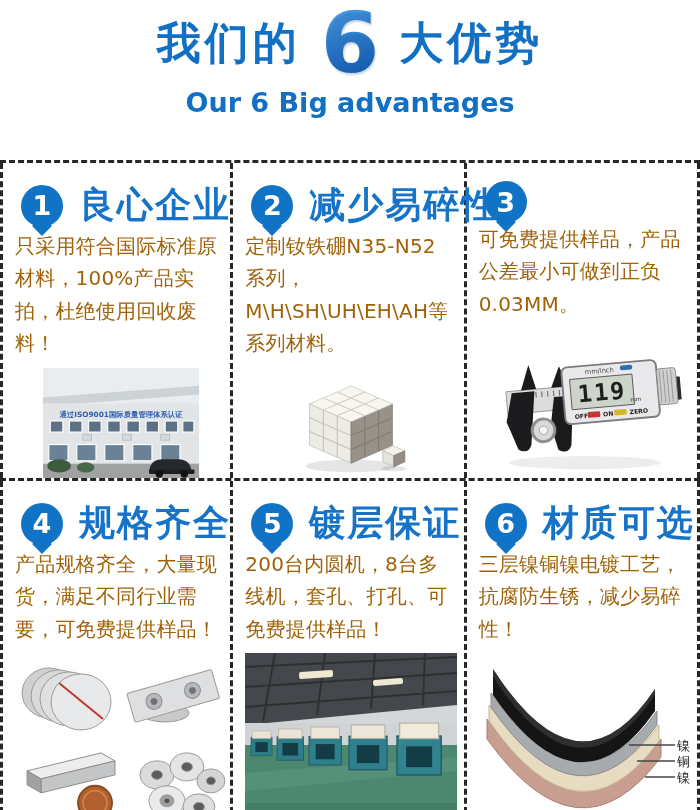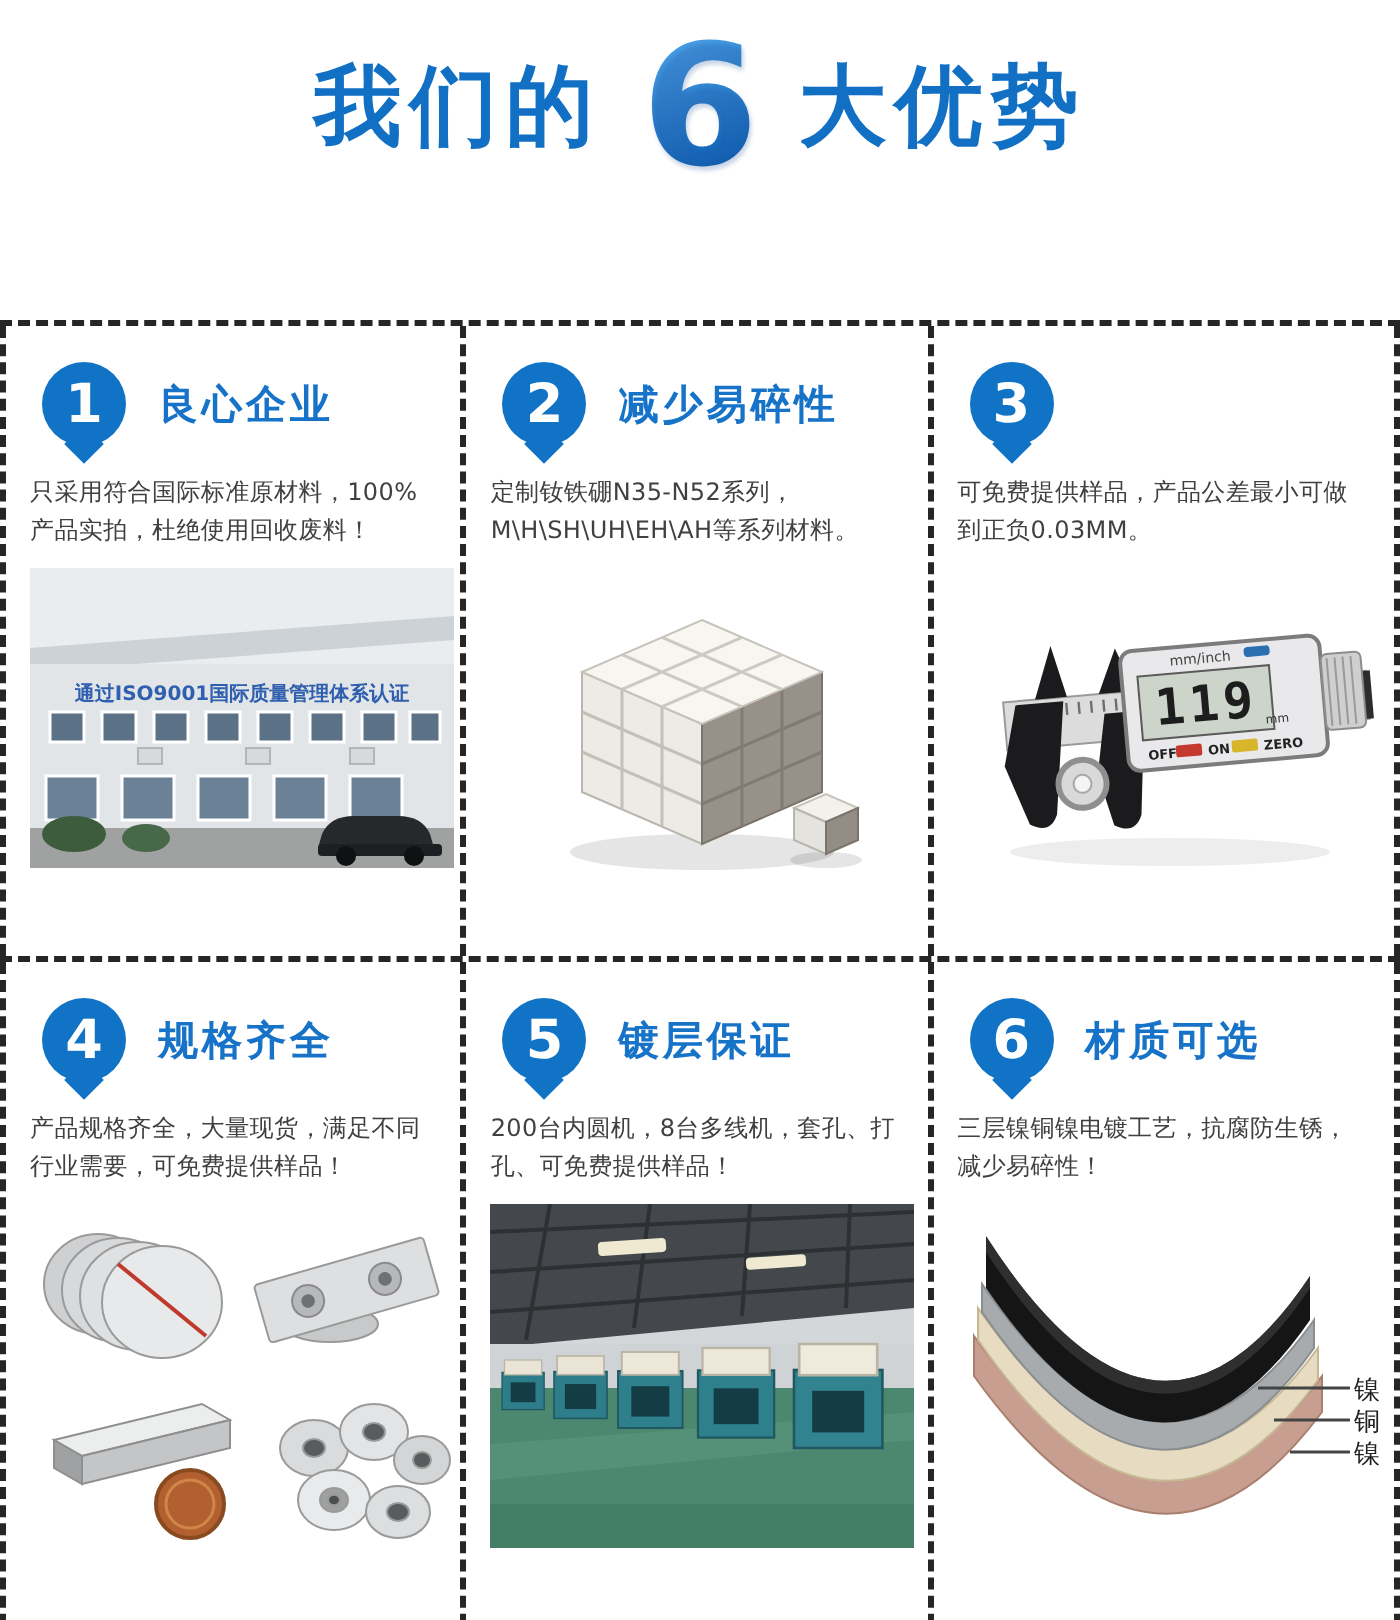--- a/index.html
+++ b/index.html
@@ -2,21 +2,21 @@
 <html><head>
 <meta charset="utf-8">
 <style>
   html,body{margin:0;padding:0;}
   body{
     width:700px;height:810px;overflow:hidden;background:#ffffff;
     font-family:"DejaVu Sans","Liberation Sans",sans-serif;
     -webkit-font-smoothing:antialiased;
   }
   
-  .header{padding-top:18px;text-align:center;}
+  .header{padding-top:8px;text-align:center;}
   .title-row{display:flex;align-items:center;justify-content:center;gap:20px;}
   .title-cn{font-size:44px;font-weight:700;color:#1270c4;letter-spacing:4px;}
   .title-num{
     font-size:84px;font-weight:700;line-height:.85;color:#1e7cd4;
     text-shadow:1px 2px 2px rgba(30,80,150,.25);
     background:linear-gradient(160deg,#4aa0e8 10%,#0f63b8 85%);
     -webkit-background-clip:text;background-clip:text;-webkit-text-fill-color:transparent;
   }
   .subtitle{margin-top:8px;font-size:27px;font-weight:700;color:#1270c4;}
   
@@ -32,33 +32,34 @@
   .head{display:flex;align-items:center;gap:16px;padding-left:6px;margin-top:4px;}
   .badge{
     position:relative;width:42px;height:42px;border-radius:50%;
     background:#1173c5;color:#fff;font-size:27px;font-weight:700;
     display:flex;align-items:center;justify-content:center;flex:0 0 42px;
   }
   .badge::after{
     content:"";position:absolute;left:50%;bottom:-6px;width:14px;height:14px;
     background:#1173c5;transform:translateX(-50%) rotate(45deg);z-index:-1;
   }
-  .cell-title{font-size:20px;font-weight:700;color:#1673c8;letter-spacing:2px;white-space:nowrap;}
-  .cell-desc{margin-top:14px;font-size:12px;line-height:1.62;color:#404040;letter-spacing:.2px;}
+  .cell-title{font-size:36px;font-weight:700;color:#1673c8;letter-spacing:2px;white-space:nowrap;}
+  .cell-desc{font-size:20px;line-height:1.62;color:#a16207;letter-spacing:.2px;}
   .photo{display:block;margin:8px auto 0;}
 </style>
 </head>
 <body>
 
 <div class="header">
   <div class="title-row">
     <span class="title-cn">我们的</span>
     <span class="title-num">6</span>
     <span class="title-cn">大优势</span>
   </div>
+  <div class="subtitle">Our 6 Big advantages</div>
 </div>
 
 <div class="grid">
 
   <div class="row row-1">
 
     <div class="cell first">
       <div class="head">
         <div class="badge">1</div>
         <div class="cell-title">良心企业</div>

